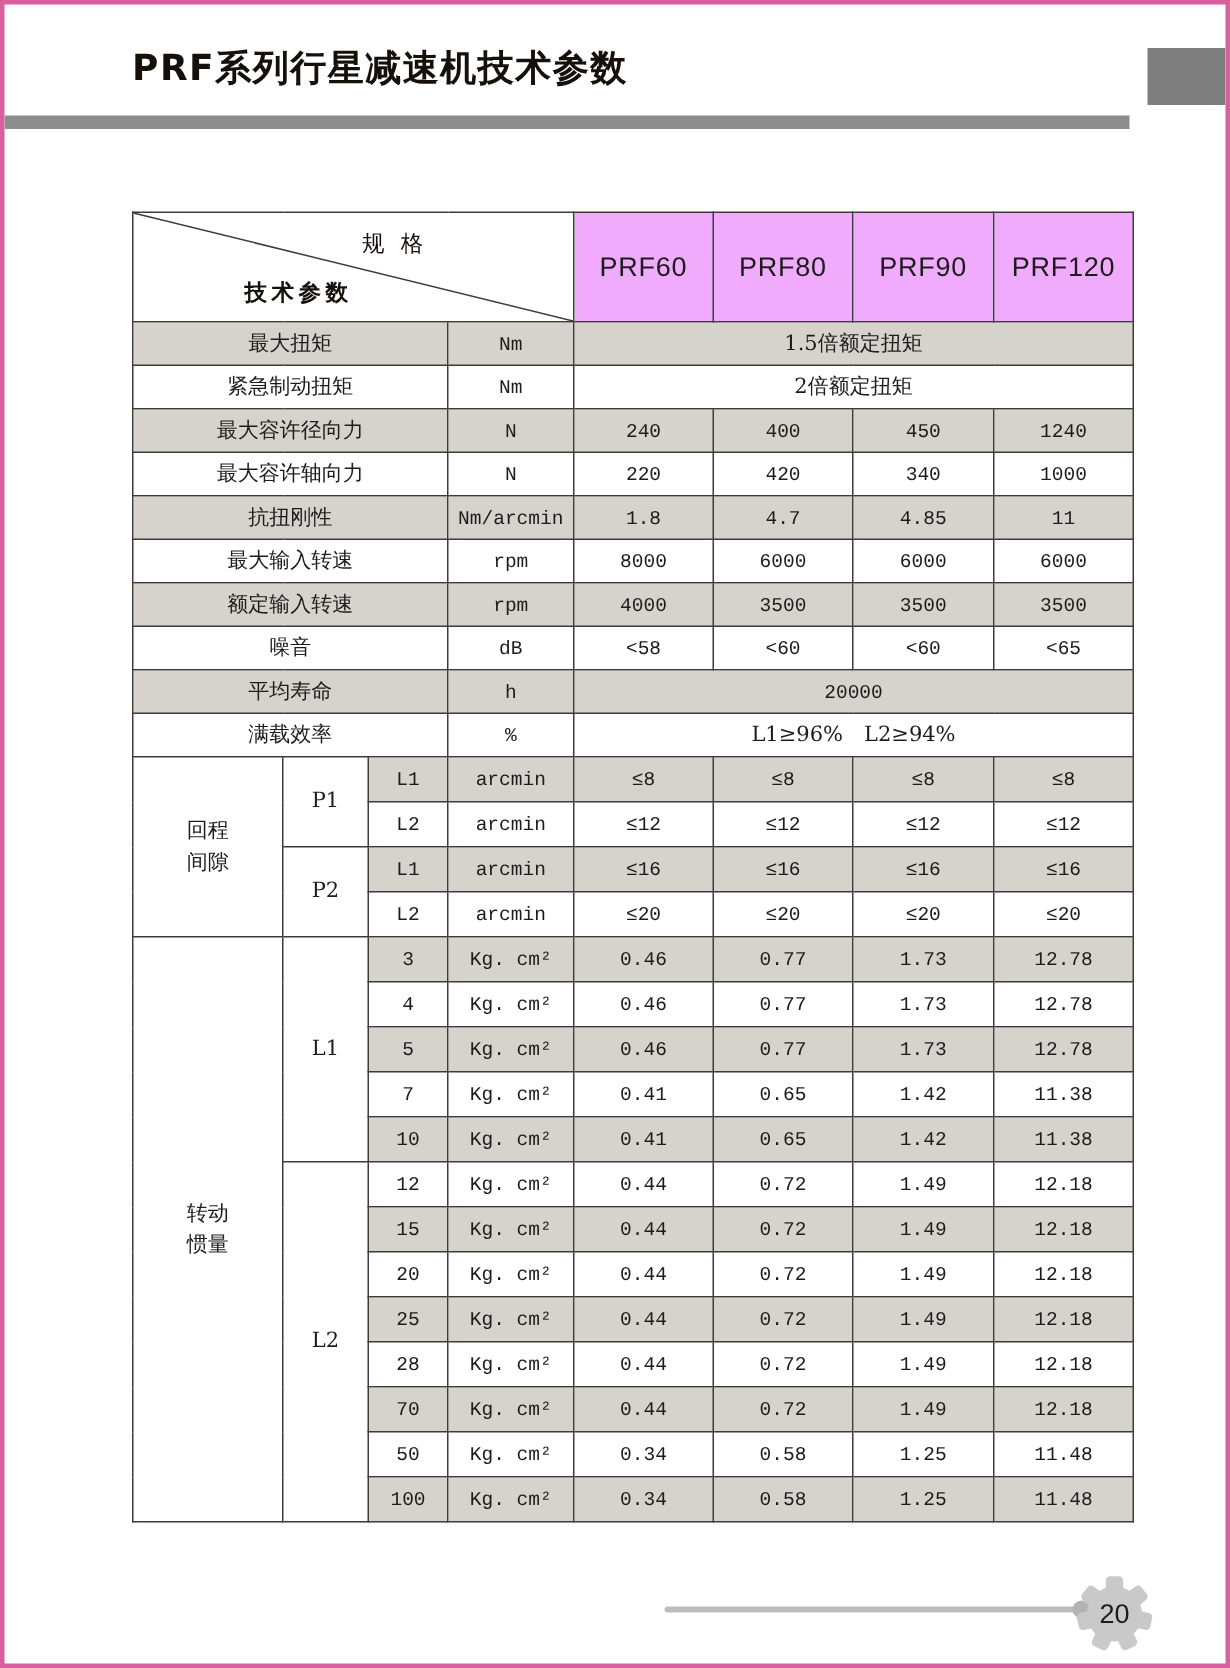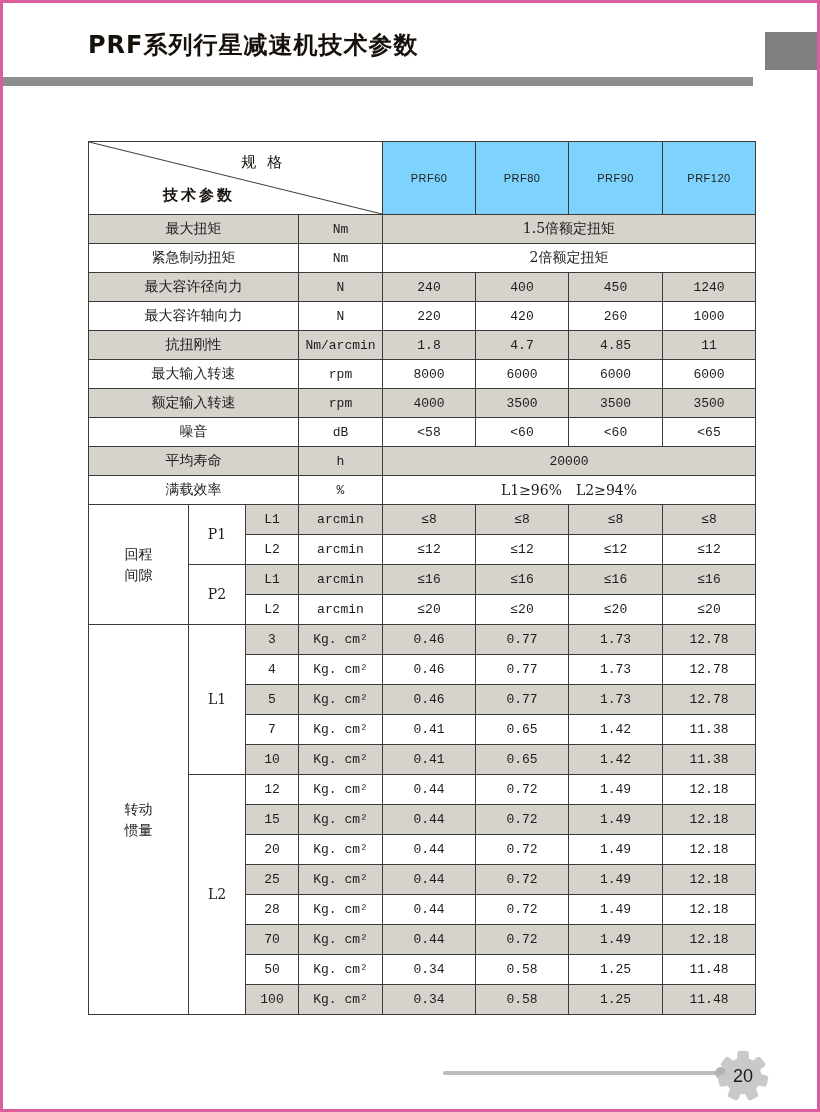--- a/index.html
+++ b/index.html
@@ -37,22 +37,22 @@
   .lbl,.cspan,.grp{
     font-family:"DejaVu Serif","Liberation Serif",serif;
     font-size:14px;
   }
   .grp{font-size:14px;line-height:1.5;}
   .u,.v,.sub{
     font-family:"Liberation Mono","DejaVu Sans Mono",monospace;
     font-size:13px;
   }
   .mh{
-    background:#7dd3fc;font-family:"Liberation Sans",sans-serif;
-    font-size:11px;letter-spacing:0.5px;color:#111;
+    background:#f0abfc;font-family:"Liberation Sans",sans-serif;
+    font-size:18px;letter-spacing:0.5px;color:#111;
   }
   
   td.diag{position:relative;background:#fff;}
   .diagline{position:absolute;left:0;top:0;width:100%;height:100%;display:block;}
   .spec-label{
     position:absolute;top:11px;left:52%;font-size:15px;font-weight:400;
     letter-spacing:3px;color:#16100b;
     font-family:"DejaVu Sans","Liberation Sans",sans-serif;
   }
   .param-label{
@@ -132,21 +132,21 @@
           <td class="v">240</td>
           <td class="v">400</td>
           <td class="v">450</td>
           <td class="v">1240</td>
         </tr>
         <tr>
           <td class="lbl" colspan="3">最大容许轴向力</td>
           <td class="u">N</td>
           <td class="v">220</td>
           <td class="v">420</td>
-          <td class="v">260</td>
+          <td class="v">340</td>
           <td class="v">1000</td>
         </tr>
         <tr class="g">
           <td class="lbl" colspan="3">抗扭刚性</td>
           <td class="u">Nm/arcmin</td>
           <td class="v">1.8</td>
           <td class="v">4.7</td>
           <td class="v">4.85</td>
           <td class="v">11</td>
         </tr>

